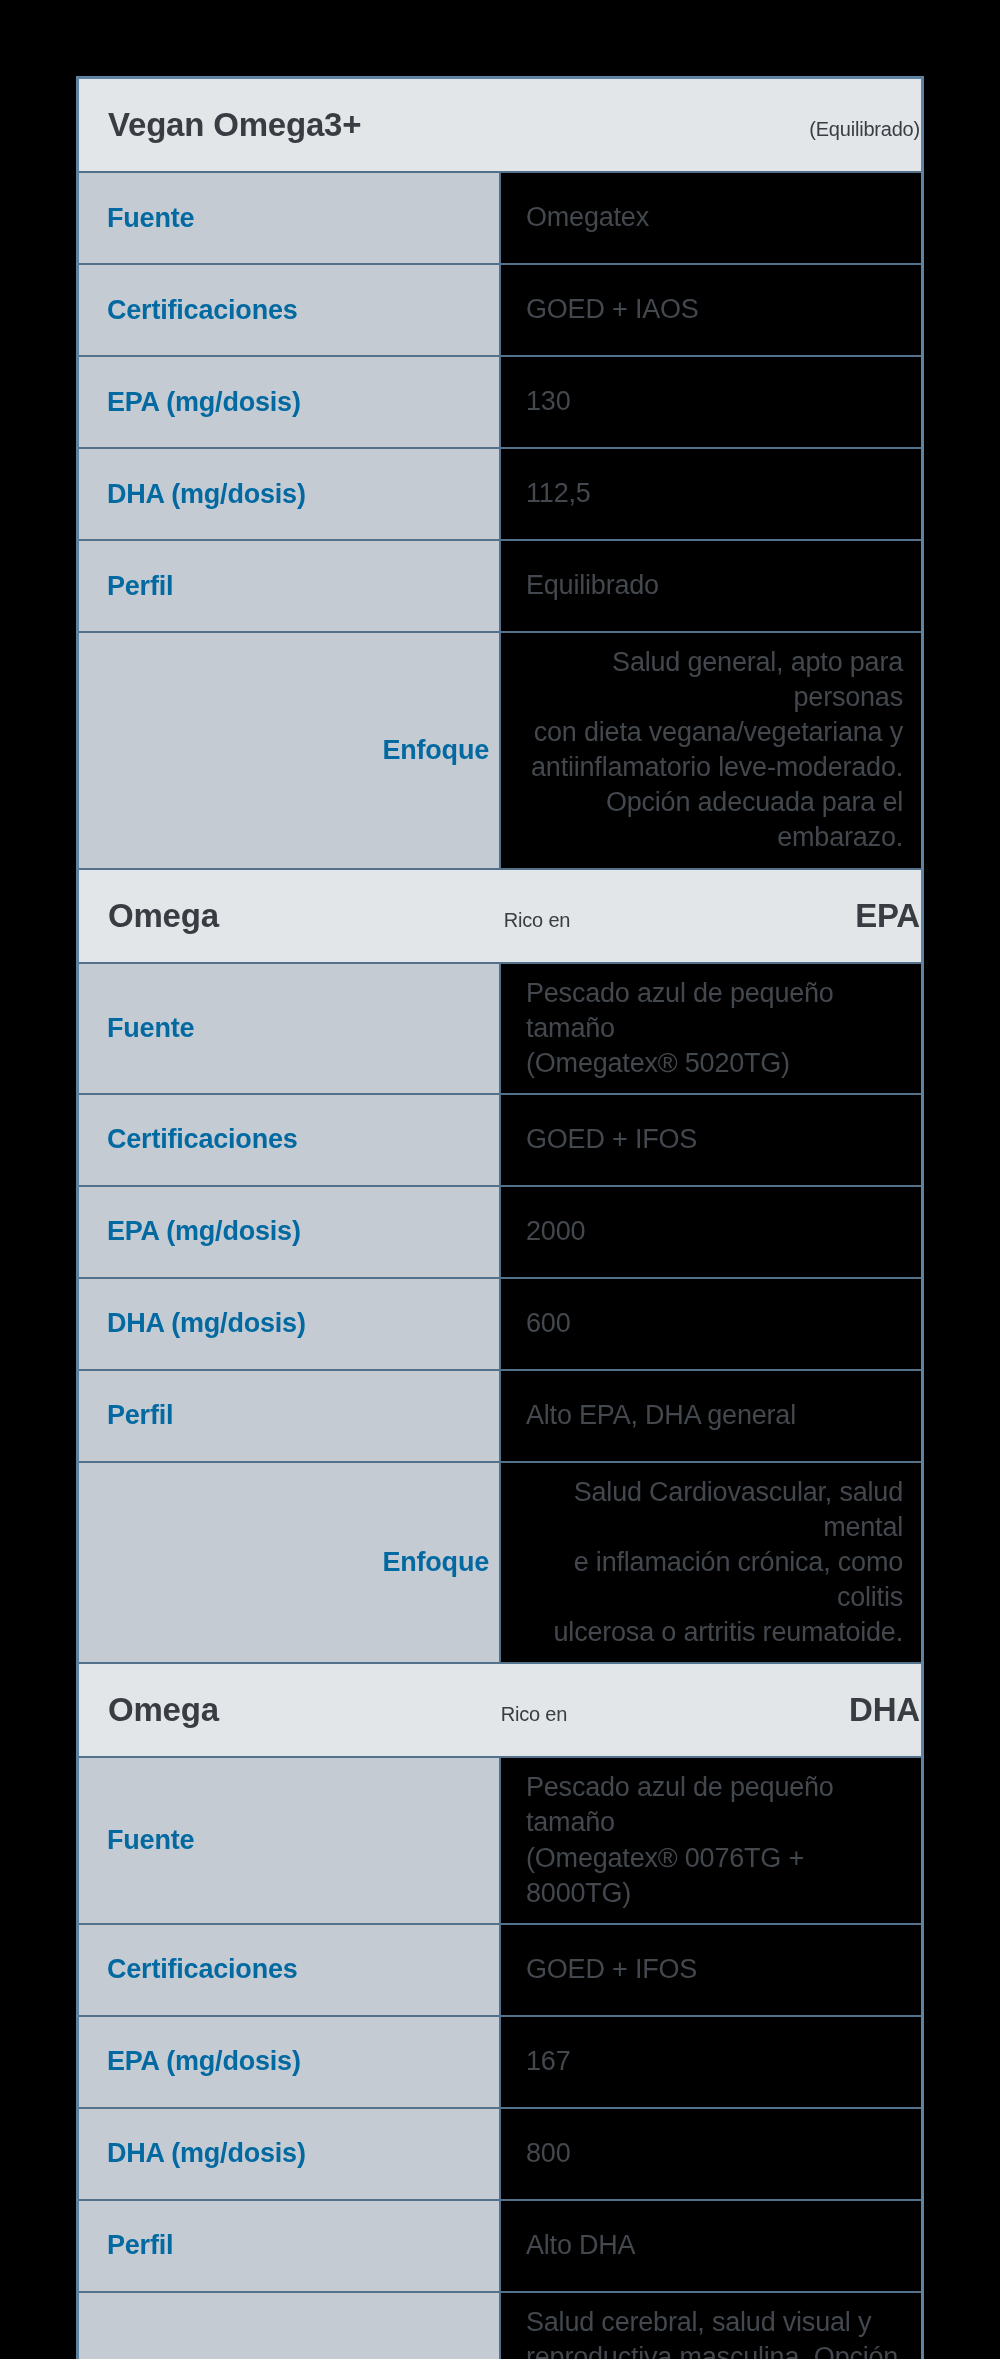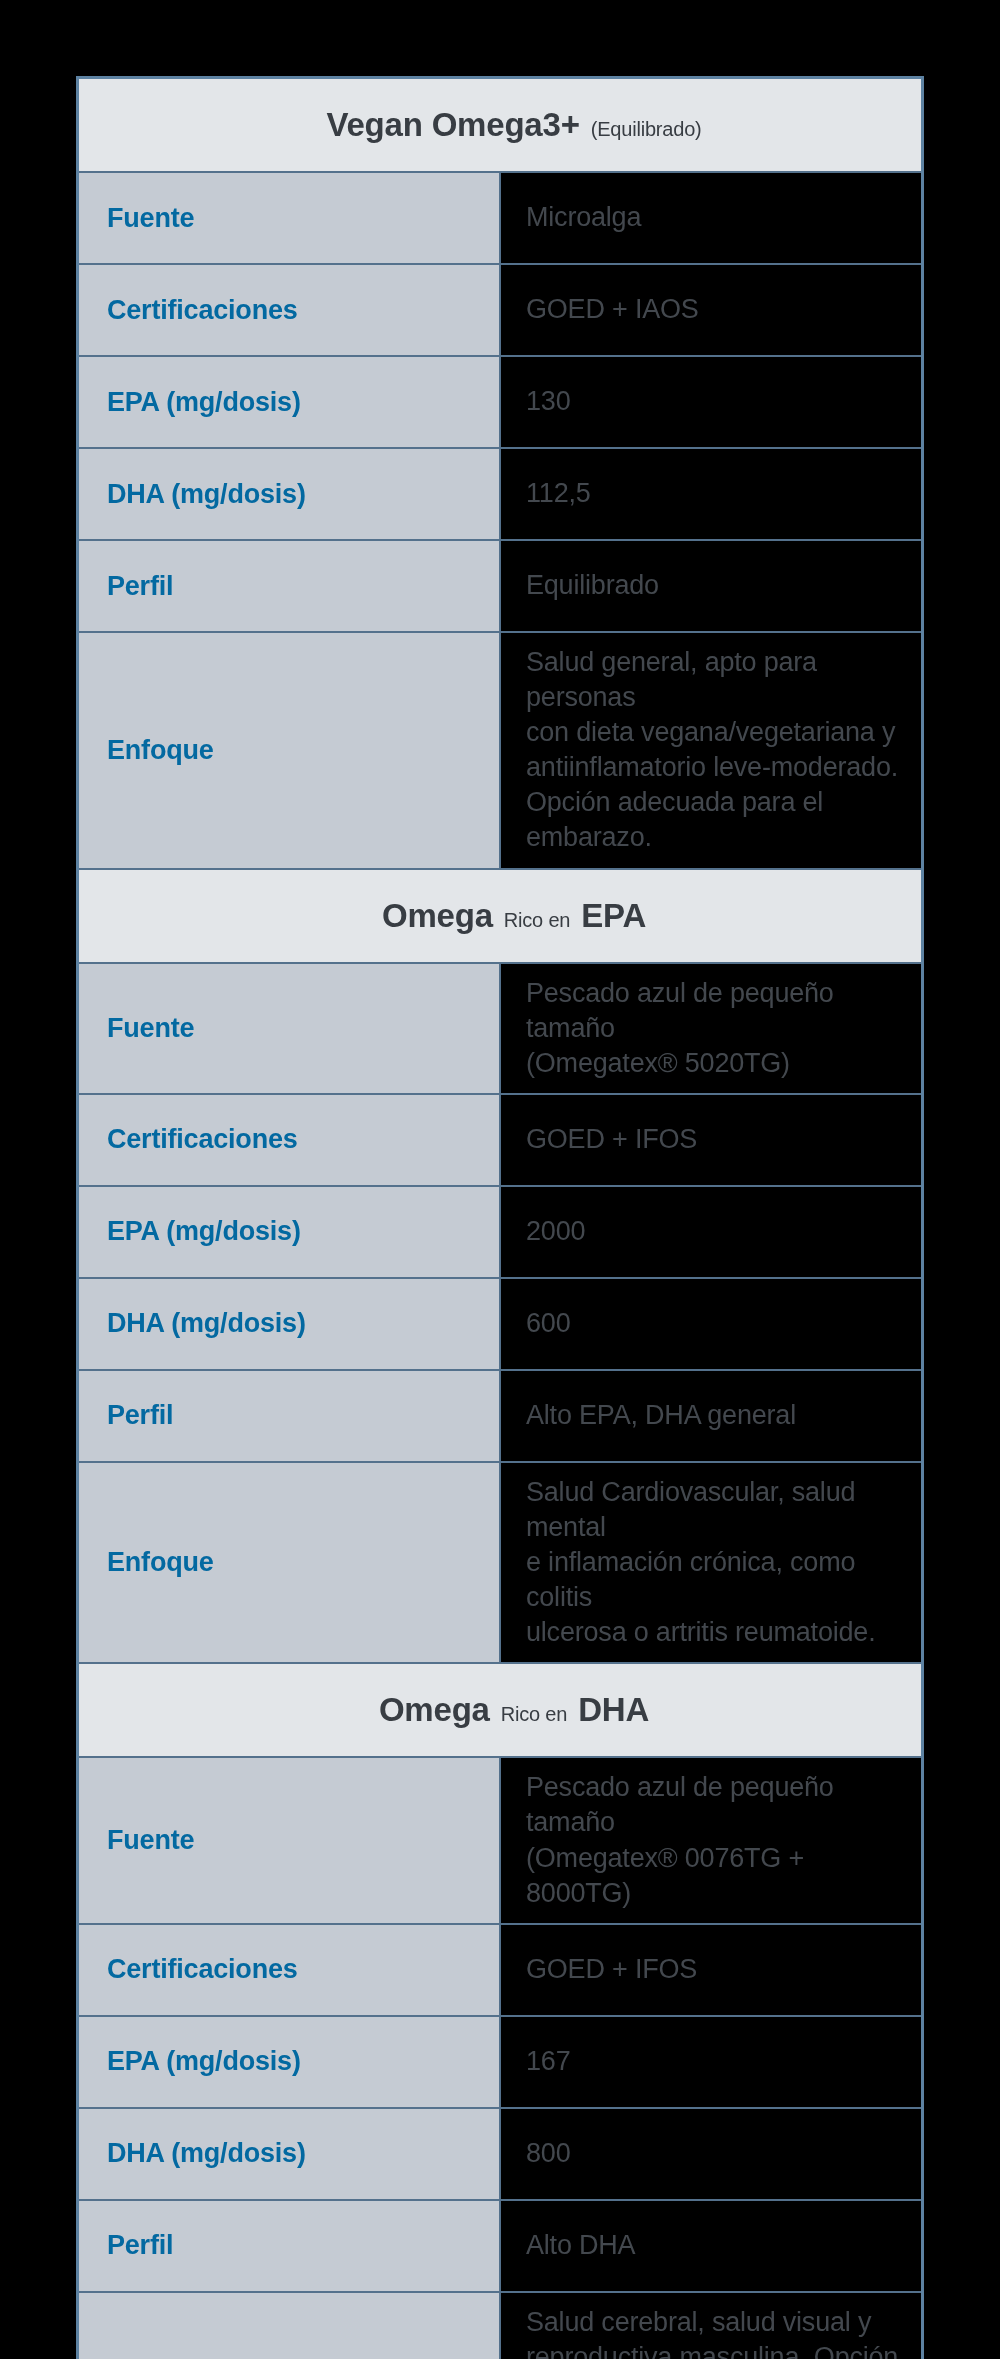--- a/index.html
+++ b/index.html
@@ -30,21 +30,21 @@
     letter-spacing: -0.2px;
   }
   td.section-header {
     background: #e3e6e9;
     height: 90px;
     text-align: center;
     color: #383d43;
   }
   .hdr {
     display: flex;
-    justify-content: center;
+    justify-content: space-between;
     align-items: baseline;
     gap: 11px;
     margin-left: 28px;
   }
   .hdr span:empty { display: none; }
   .hdr-bold {
     font-weight: 700;
     font-size: 33px;
   }
   .hdr-reg {
@@ -62,42 +62,42 @@
   td.value-cell {
     background: #000000;
     padding: 12px 18px 12px 25px;
     color: #43484e;
     font-size: 27px;
     line-height: 1.3;
     white-space: pre-line;
   }
   tr.r-std td { height: 66px; }
   tr.r-2line td { height: 96px; }
-  tr.r-enf td { height: 162px; }
+  tr.r-enf td { height: 162px; text-align: right; }
   tr.r-enf-xl td { height: 239px; }
 </style>
 </head>
 <body>
 
 <div class="page">
   <table class="cmp">
 
     <tbody>
         <tr>
       <td class="section-header" colspan="2">
         <div class="hdr">
           <span class="hdr-bold">Vegan Omega3+</span>
           <span class="hdr-reg">(Equilibrado)</span>
 
         </div>
       </td>
     </tr>
     <tr class="r-std">
       <td class="label-cell">Fuente</td>
-      <td class="value-cell">Microalga</td>
+      <td class="value-cell">Omegatex</td>
     </tr>
     <tr class="r-std">
       <td class="label-cell">Certificaciones</td>
       <td class="value-cell">GOED + IAOS</td>
     </tr>
     <tr class="r-std">
       <td class="label-cell">EPA (mg/dosis)</td>
       <td class="value-cell">130</td>
     </tr>
     <tr class="r-std">

